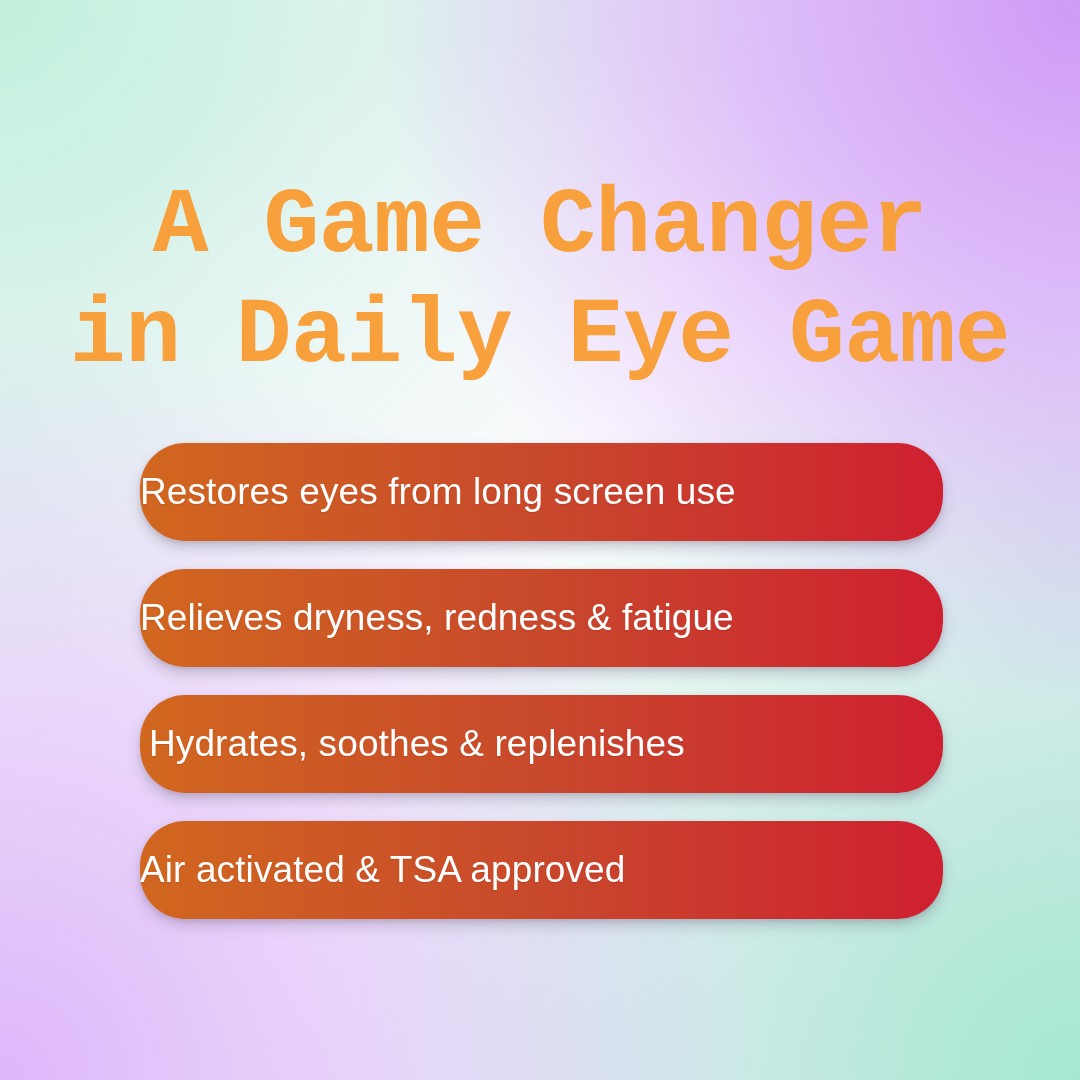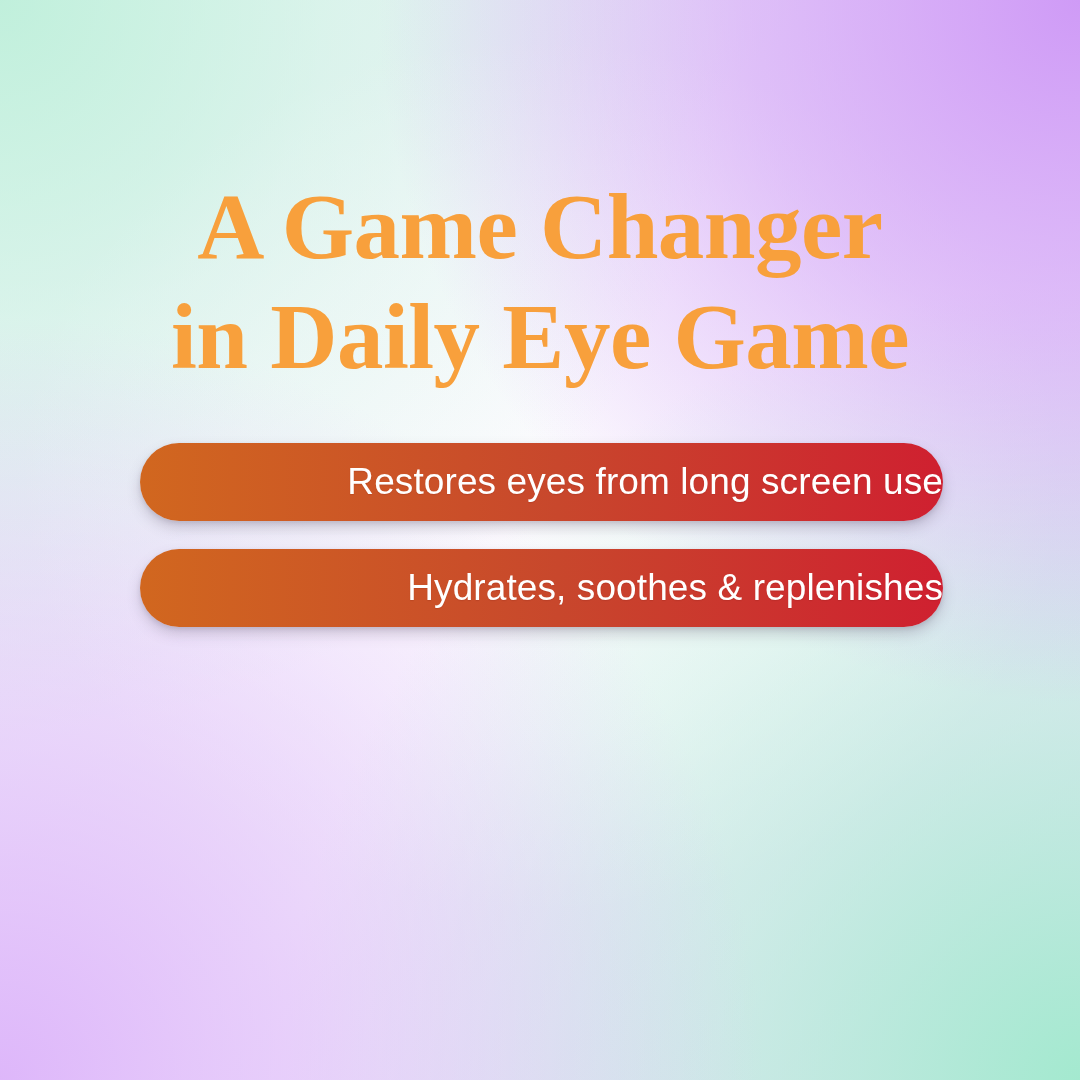--- a/index.html
+++ b/index.html
@@ -33,43 +33,43 @@
   
   .headline {
     position:absolute;
     left:0; right:0;
     top:172px;
     text-align:center;
     padding:0 60px;
   }
   .headline-line {
     display:block;
-    font-family:Liberation Serif, serif;
+    font-family:Liberation Mono, monospace;
     font-weight:700;
     font-size:93px;
     line-height:110px;
     letter-spacing:-0.5px;
     white-space:nowrap;
   }
 
   
   .pill-list {
     position:absolute;
     left:140px;
     top:443px;
     width:803px;
   }
   .pill {
     position:relative;
-    height:78px;
+    height:98px;
     border-radius:45px;
     margin-bottom:28px;
     display:flex;
     align-items:center;
-    justify-content:flex-end;
+    justify-content:flex-start;
     box-shadow: 0 7px 13px rgba(95,85,110,0.26),
                 0 2px 4px rgba(95,85,110,0.16);
   }
   .pill:last-child { margin-bottom:0; }
 
   .pill-label {
     color:#ffffff;
     font-family:"Liberation Sans", sans-serif;
     font-weight:400;
     font-size:37px;
@@ -88,20 +88,26 @@
     <span class="headline-line" style="color: rgb(248, 160, 60);">A Game Changer</span>
     <span class="headline-line" style="color: rgb(248, 160, 60);">in Daily Eye Game</span>
   </div>
 
   <div class="pill-list">
 
     <div class="pill" style="background: linear-gradient(90deg, rgb(209, 103, 31) 0%, rgb(200, 71, 44) 52%, rgb(207, 32, 48) 100%);">
       <span class="pill-label" style="color: rgb(255, 255, 255);">Restores eyes from long screen use</span>
     </div>
 
+    <div class="pill" style="background: linear-gradient(90deg, rgb(209, 103, 31) 0%, rgb(200, 71, 44) 52%, rgb(207, 32, 48) 100%);">
+      <span class="pill-label" style="color: rgb(255, 255, 255);">Relieves dryness, redness &amp; fatigue</span>
+    </div>
 
     <div class="pill" style="background: linear-gradient(90deg, rgb(209, 103, 31) 0%, rgb(200, 71, 44) 52%, rgb(207, 32, 48) 100%);">
       <span class="pill-label" style="color: rgb(255, 255, 255); margin-left: 9px;">Hydrates, soothes &amp; replenishes</span>
     </div>
 
+    <div class="pill" style="background: linear-gradient(90deg, rgb(209, 103, 31) 0%, rgb(200, 71, 44) 52%, rgb(207, 32, 48) 100%);">
+      <span class="pill-label" style="color: rgb(255, 255, 255);">Air activated &amp; TSA approved</span>
+    </div>
 
   </div>
 </div>
 
 </body></html>

